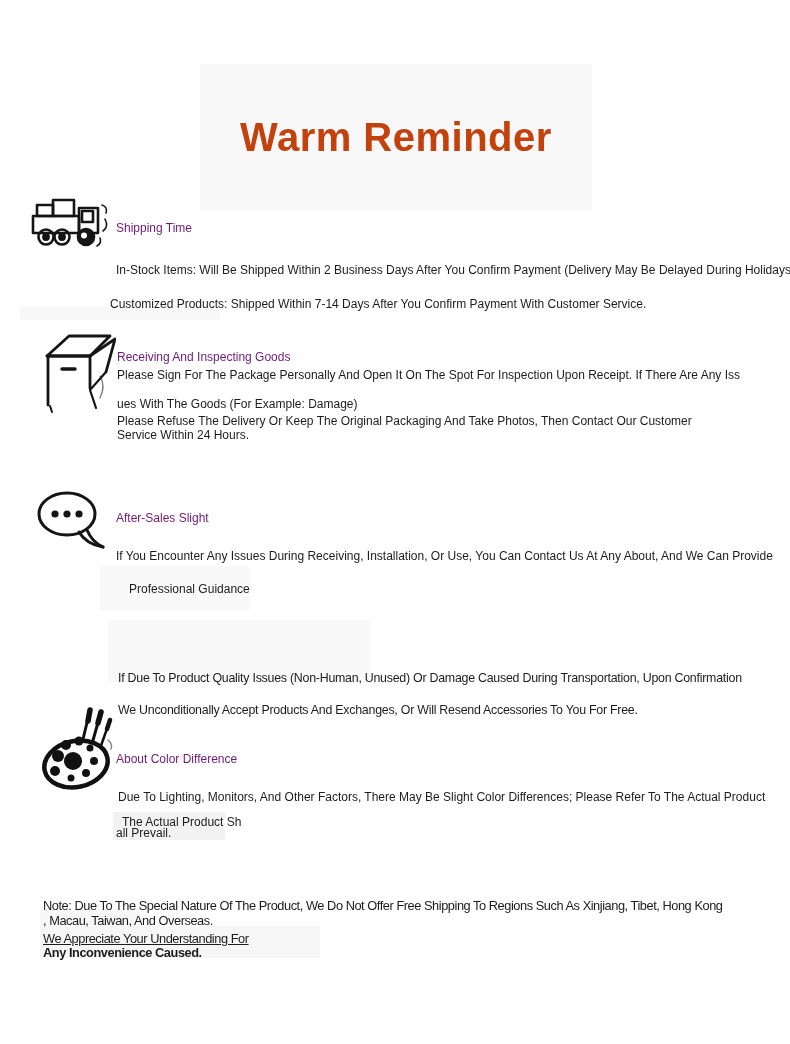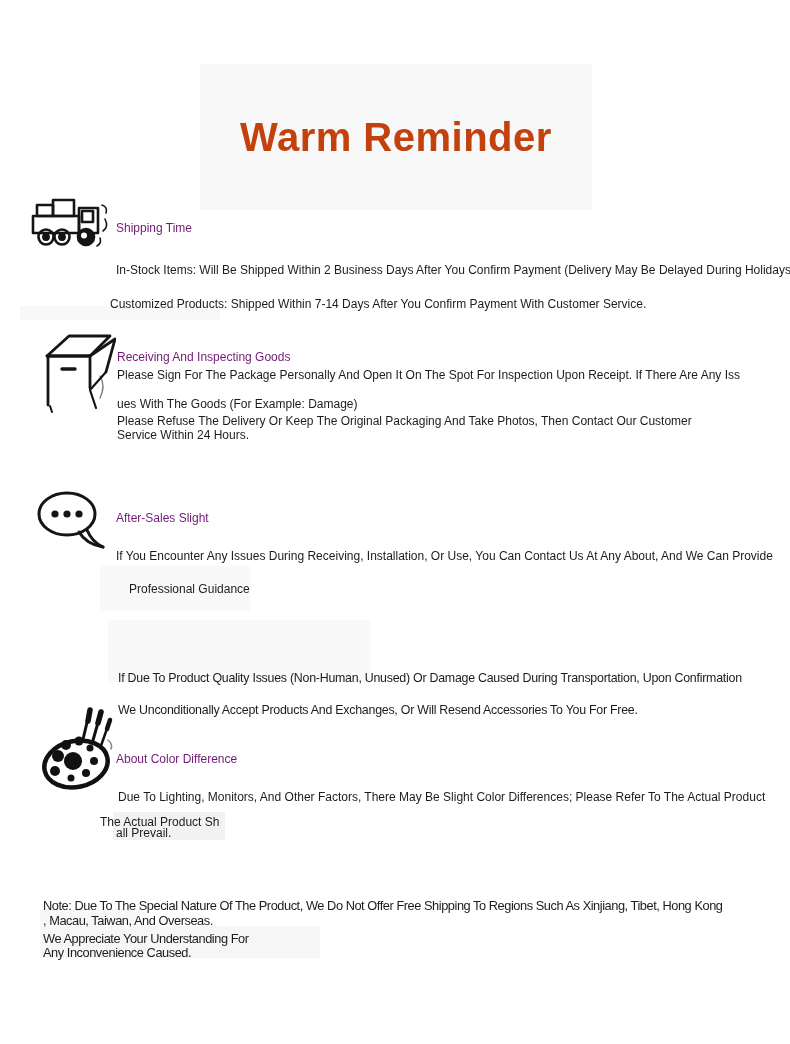--- a/index.html
+++ b/index.html
@@ -116,19 +116,19 @@
     <circle cx="41" cy="37" r="4.5" fill="#111111" stroke="none"></circle>
     <circle cx="52" cy="44" r="3.5" fill="#111111" stroke="none"></circle>
     <circle cx="56" cy="57" r="4" fill="#111111" stroke="none"></circle>
     <circle cx="48" cy="69" r="4" fill="#111111" stroke="none"></circle>
     <circle cx="33" cy="74" r="3.5" fill="#111111" stroke="none"></circle>
     <circle cx="17" cy="67" r="5" fill="#111111" stroke="none"></circle>
   </svg>
 </div>
 <div class="abs heading" style="left:116px;top:752px;">About Color Difference</div>
 <div class="abs line" style="left:118px;top:790px;">Due To Lighting, Monitors, And Other Factors, There May Be Slight Color Differences; Please Refer To The Actual Product</div>
-<div class="abs line tight" style="left:100px;top:817px;">The Actual Product Sh</div>
+<div class="abs line tight" style="left:122px;top:817px;">The Actual Product Sh</div>
 <div class="abs line tight" style="left:116px;top:828px;">all Prevail.</div>
 
 <div class="abs line condf" style="left:43px;top:898px;">Note: Due To The Special Nature Of The Product, We Do Not Offer Free Shipping To Regions Such As Xinjiang, Tibet, Hong Kong</div>
 <div class="abs line condf" style="left:43px;top:913px;">, Macau, Taiwan, And Overseas.</div>
-<div class="abs line condf" style="left:43px;top:931px;">We Appreciate Your Understanding For</div>
-<div class="abs line condf" style="left:43px;top:945px;">Any Inconvenience Caused.</div>
+<div class="abs line condf" style="left:43px;top:931px;text-decoration:underline;">We Appreciate Your Understanding For</div>
+<div class="abs line condf" style="left:43px;top:945px;font-weight:bold;">Any Inconvenience Caused.</div>
 
 </body></html>

